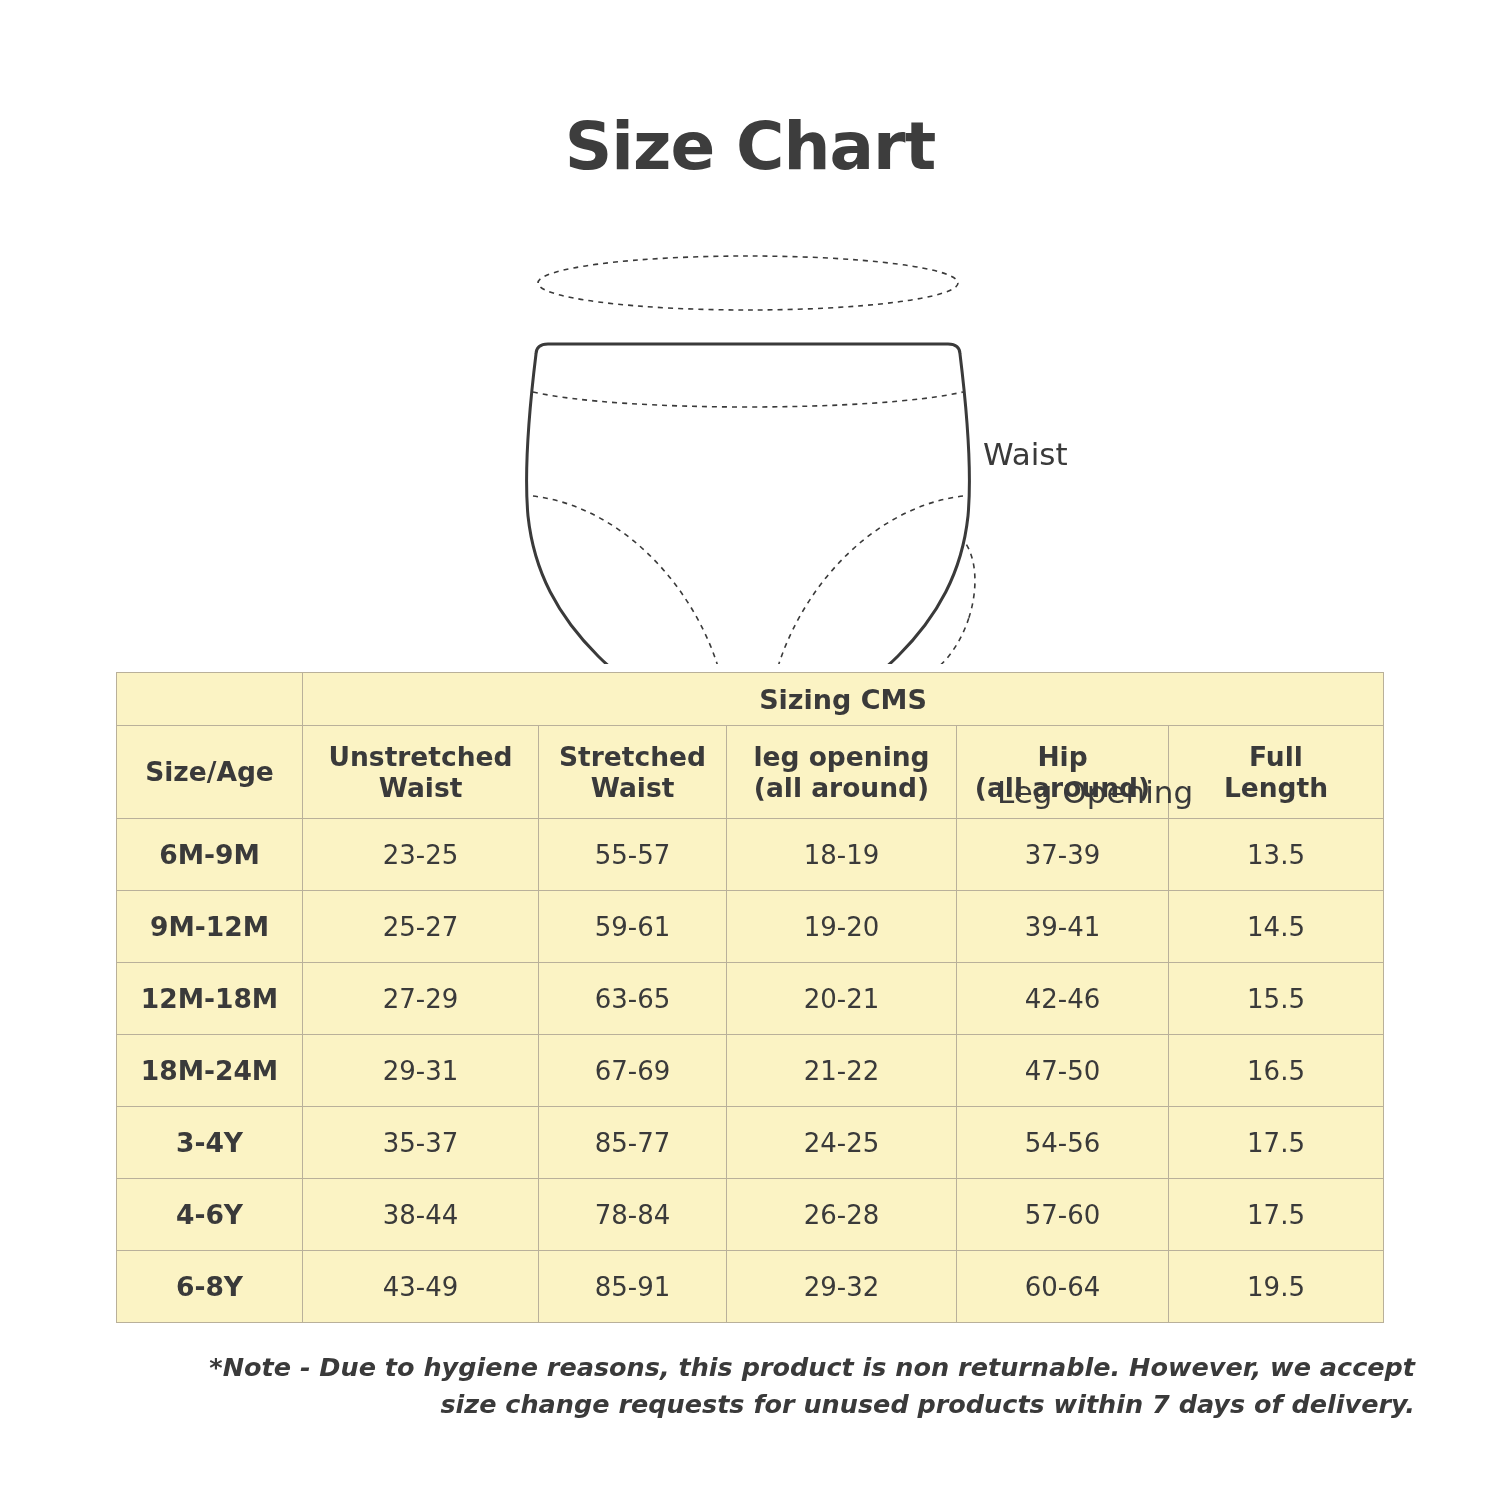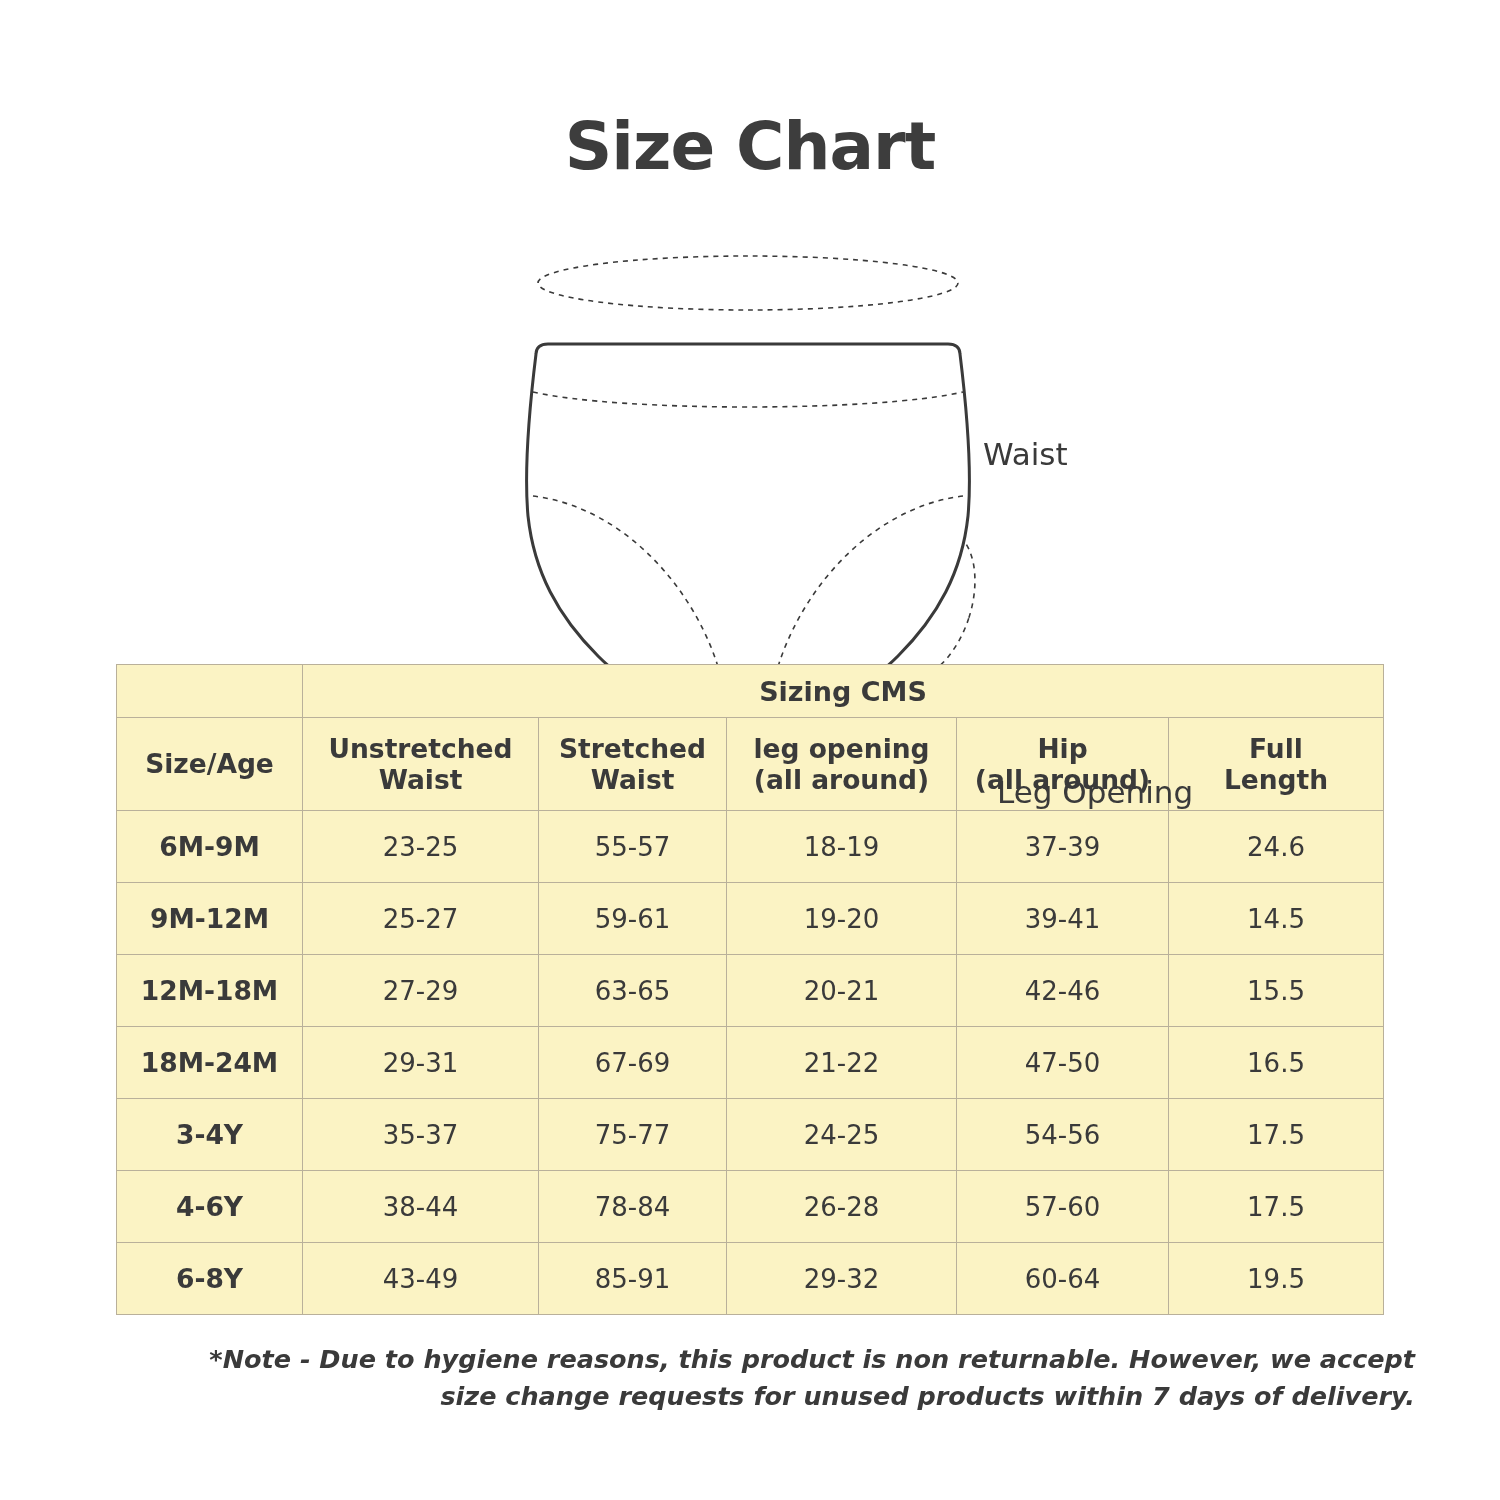--- a/index.html
+++ b/index.html
@@ -49,21 +49,21 @@
   .label-waist {
     left: 983px;
     top: 232px;
   }
   .label-leg {
     left: 997px;
     top: 570px;
   }
   table.size-table {
     border-collapse: collapse;
-    margin: 0 auto;
+    margin: 8px auto;
     width: 1114px;
     table-layout: fixed;
     background: #fbf3c4;
   }
   table.size-table td, table.size-table th {
     border: 1.5px solid #b9b09a;
     text-align: center;
     color: #3a3a3a;
     padding: 0;
     font-family: "DejaVu Sans", sans-serif;
@@ -181,21 +181,21 @@
           <div>Length</div>
         </td>
       </tr>
 
       <tr>
         <td class="row-head">6M-9M</td>
         <td class="cell">23-25</td>
         <td class="cell">55-57</td>
         <td class="cell">18-19</td>
         <td class="cell">37-39</td>
-        <td class="cell">24.6</td>
+        <td class="cell">13.5</td>
       </tr>
       <tr>
         <td class="row-head">9M-12M</td>
         <td class="cell">25-27</td>
         <td class="cell">59-61</td>
         <td class="cell">19-20</td>
         <td class="cell">39-41</td>
         <td class="cell">14.5</td>
       </tr>
       <tr>
@@ -210,21 +210,21 @@
         <td class="row-head">18M-24M</td>
         <td class="cell">29-31</td>
         <td class="cell">67-69</td>
         <td class="cell">21-22</td>
         <td class="cell">47-50</td>
         <td class="cell">16.5</td>
       </tr>
       <tr>
         <td class="row-head">3-4Y</td>
         <td class="cell">35-37</td>
-        <td class="cell">75-77</td>
+        <td class="cell">85-77</td>
         <td class="cell">24-25</td>
         <td class="cell">54-56</td>
         <td class="cell">17.5</td>
       </tr>
       <tr>
         <td class="row-head">4-6Y</td>
         <td class="cell">38-44</td>
         <td class="cell">78-84</td>
         <td class="cell">26-28</td>
         <td class="cell">57-60</td>

